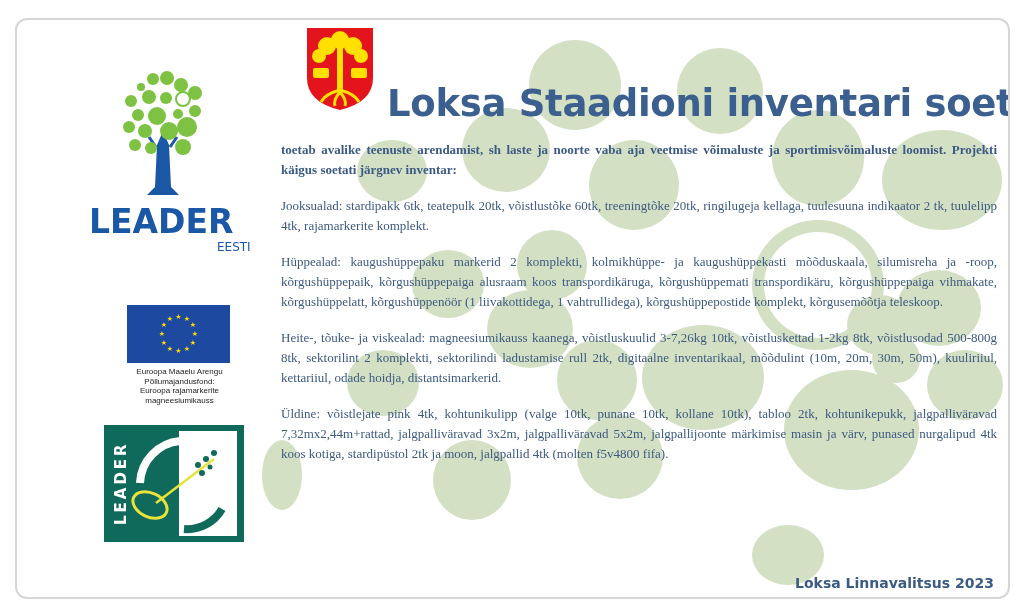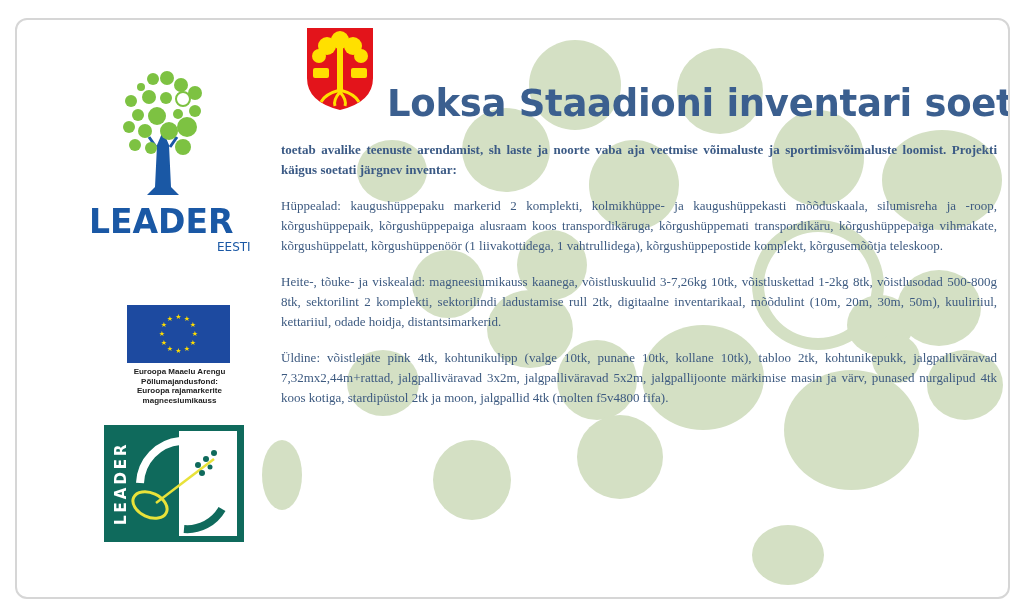--- a/index.html
+++ b/index.html
@@ -18,21 +18,21 @@
   .left-col { position:absolute; left:0; top:4px; width:265px; height:100%;padding-left:8px; }
 
   .leader-tree { position:absolute; left:106px; top:45px; width:80px; height:128px; }
   .leader-word { position:absolute; left:72px; top:180px; font-family:"DejaVu Sans", sans-serif; font-weight:bold;
     font-size:33px; color:#1a58a5; letter-spacing:0px; line-height:36px; }
   .leader-eesti { position:absolute; left:200px; top:216px; font-family:"DejaVu Sans", sans-serif; font-weight:normal;
     font-size:12px; color:#1a58a5; }
 
   .eu-flag { position:absolute; left:110px; top:281px; width:103px; height:58px; background:#1d4aa0; }
   .eu-caption { position:absolute; left:95px; top:343px; width:135px; text-align:center;
-    font-family:"Liberation Sans", sans-serif; font-size:8px; line-height:9.5px; color:#222;font-weight:bold; }
+    font-family:"Liberation Sans", sans-serif; font-size:8px; line-height:9.5px; color:#222; }
 
   .leader-eu-logo { position:absolute; left:87px; top:401px; width:140px; height:117px; }
 
   .coat { position:absolute; left:288px; top:6px; width:70px; height:86px; }
 
   .title { position:absolute; left:370px; top:62px; font-family:"DejaVu Sans", sans-serif; font-size:37px;
     color:#3b5f8f; font-weight:bold; letter-spacing:-0.3px; white-space:nowrap; }
 
   .content { position:absolute; left:264px; top:120px; width:716px; color:#3d5a80;
     font-family:Liberation Serif, serif; font-size:13px; line-height:20px; }
@@ -156,18 +156,20 @@
       <rect x="8" y="42" width="16" height="10" rx="2"></rect>
         <rect x="46" y="42" width="16" height="10" rx="2"></rect>
       <path d="M35 64 Q20 68 16 76 M35 64 Q50 68 54 76 M35 66 Q28 74 30 80 M35 66 Q42 74 40 80" stroke="#ffe000" stroke-width="3" fill="none"></path>
     </g>
   </svg>
 
   <div class="title">Loksa Staadioni inventari soetamine</div>
 
   <div class="content">
     <p class="intro">toetab avalike teenuste arendamist, sh laste ja noorte vaba aja veetmise võimaluste ja sportimisvõimaluste loomist. Projekti käigus soetati järgnev inventar:</p>
+    <p>Jooksualad: stardipakk 6tk, teatepulk 20tk, võistlustõke 60tk, treeningtõke 20tk, ringilugeja kellaga, tuulesuuna indikaator 2 tk, tuulelipp 4tk, rajamarkerite komplekt.</p>
     <p>Hüppealad: kaugushüppepaku markerid 2 komplekti, kolmikhüppe- ja kaugushüppekasti mõõduskaala, silumisreha ja -roop, kõrgushüppepaik, kõrgushüppepaiga alusraam koos transpordikäruga, kõrgushüppemati transpordikäru, kõrgushüppepaiga vihmakate, kõrgushüppelatt, kõrgushüppenöör (1 liivakottidega, 1 vahtrullidega), kõrgushüppepostide komplekt, kõrgusemõõtja teleskoop.</p>
     <p>Heite-, tõuke- ja viskealad: magneesiumikauss kaanega, võistluskuulid  3-7,26kg 10tk, võistluskettad  1-2kg 8tk, võistlusodad  500-800g 8tk, sektorilint 2 komplekti, sektorilindi ladustamise rull 2tk, digitaalne inventarikaal, mõõdulint (10m, 20m, 30m, 50m), kuuliriiul, kettariiul, odade hoidja, distantsimarkerid.</p>
     <p>Üldine: võistlejate pink 4tk, kohtunikulipp (valge 10tk, punane 10tk, kollane 10tk), tabloo 2tk, kohtunikepukk, jalgpalliväravad 7,32mx2,44m+rattad, jalgpalliväravad 3x2m, jalgpalliväravad 5x2m, jalgpallijoonte märkimise masin ja värv, punased nurgalipud 4tk koos kotiga, stardipüstol 2tk ja moon, jalgpallid 4tk (molten f5v4800 fifa).</p>
   </div>
 
+  <div class="footer">Loksa Linnavalitsus 2023</div>
 </div>
 
 </body></html>

